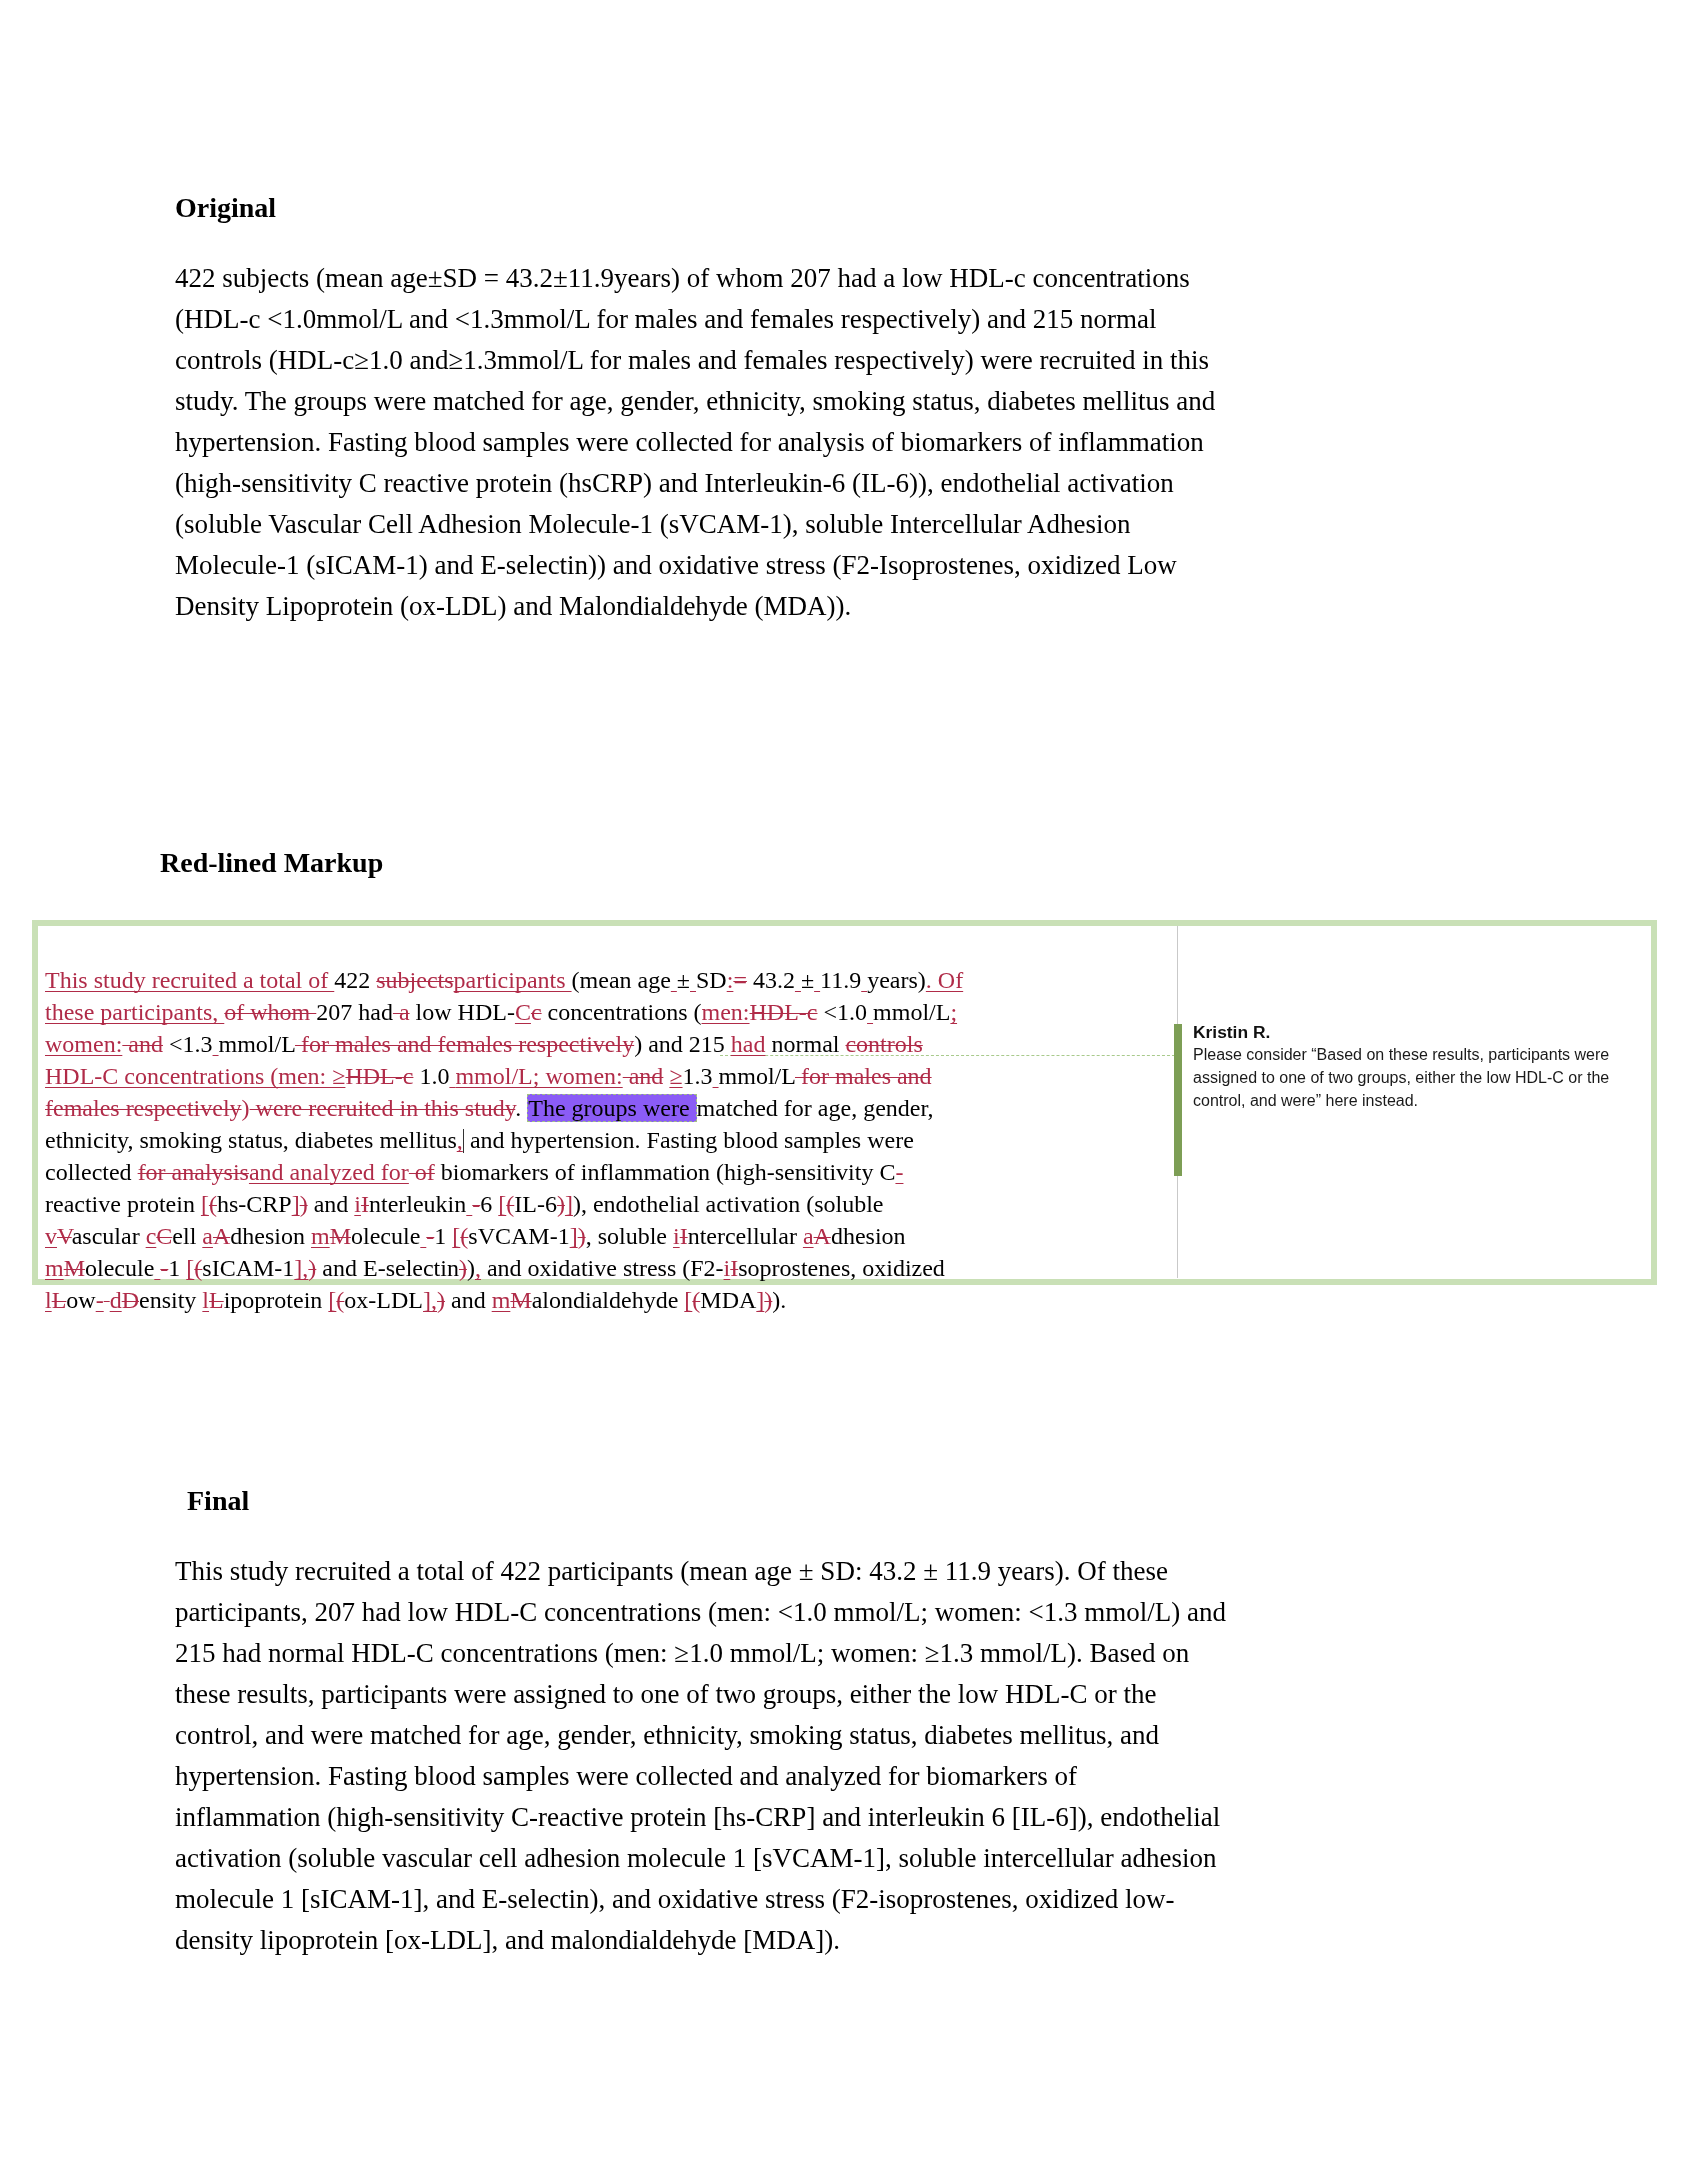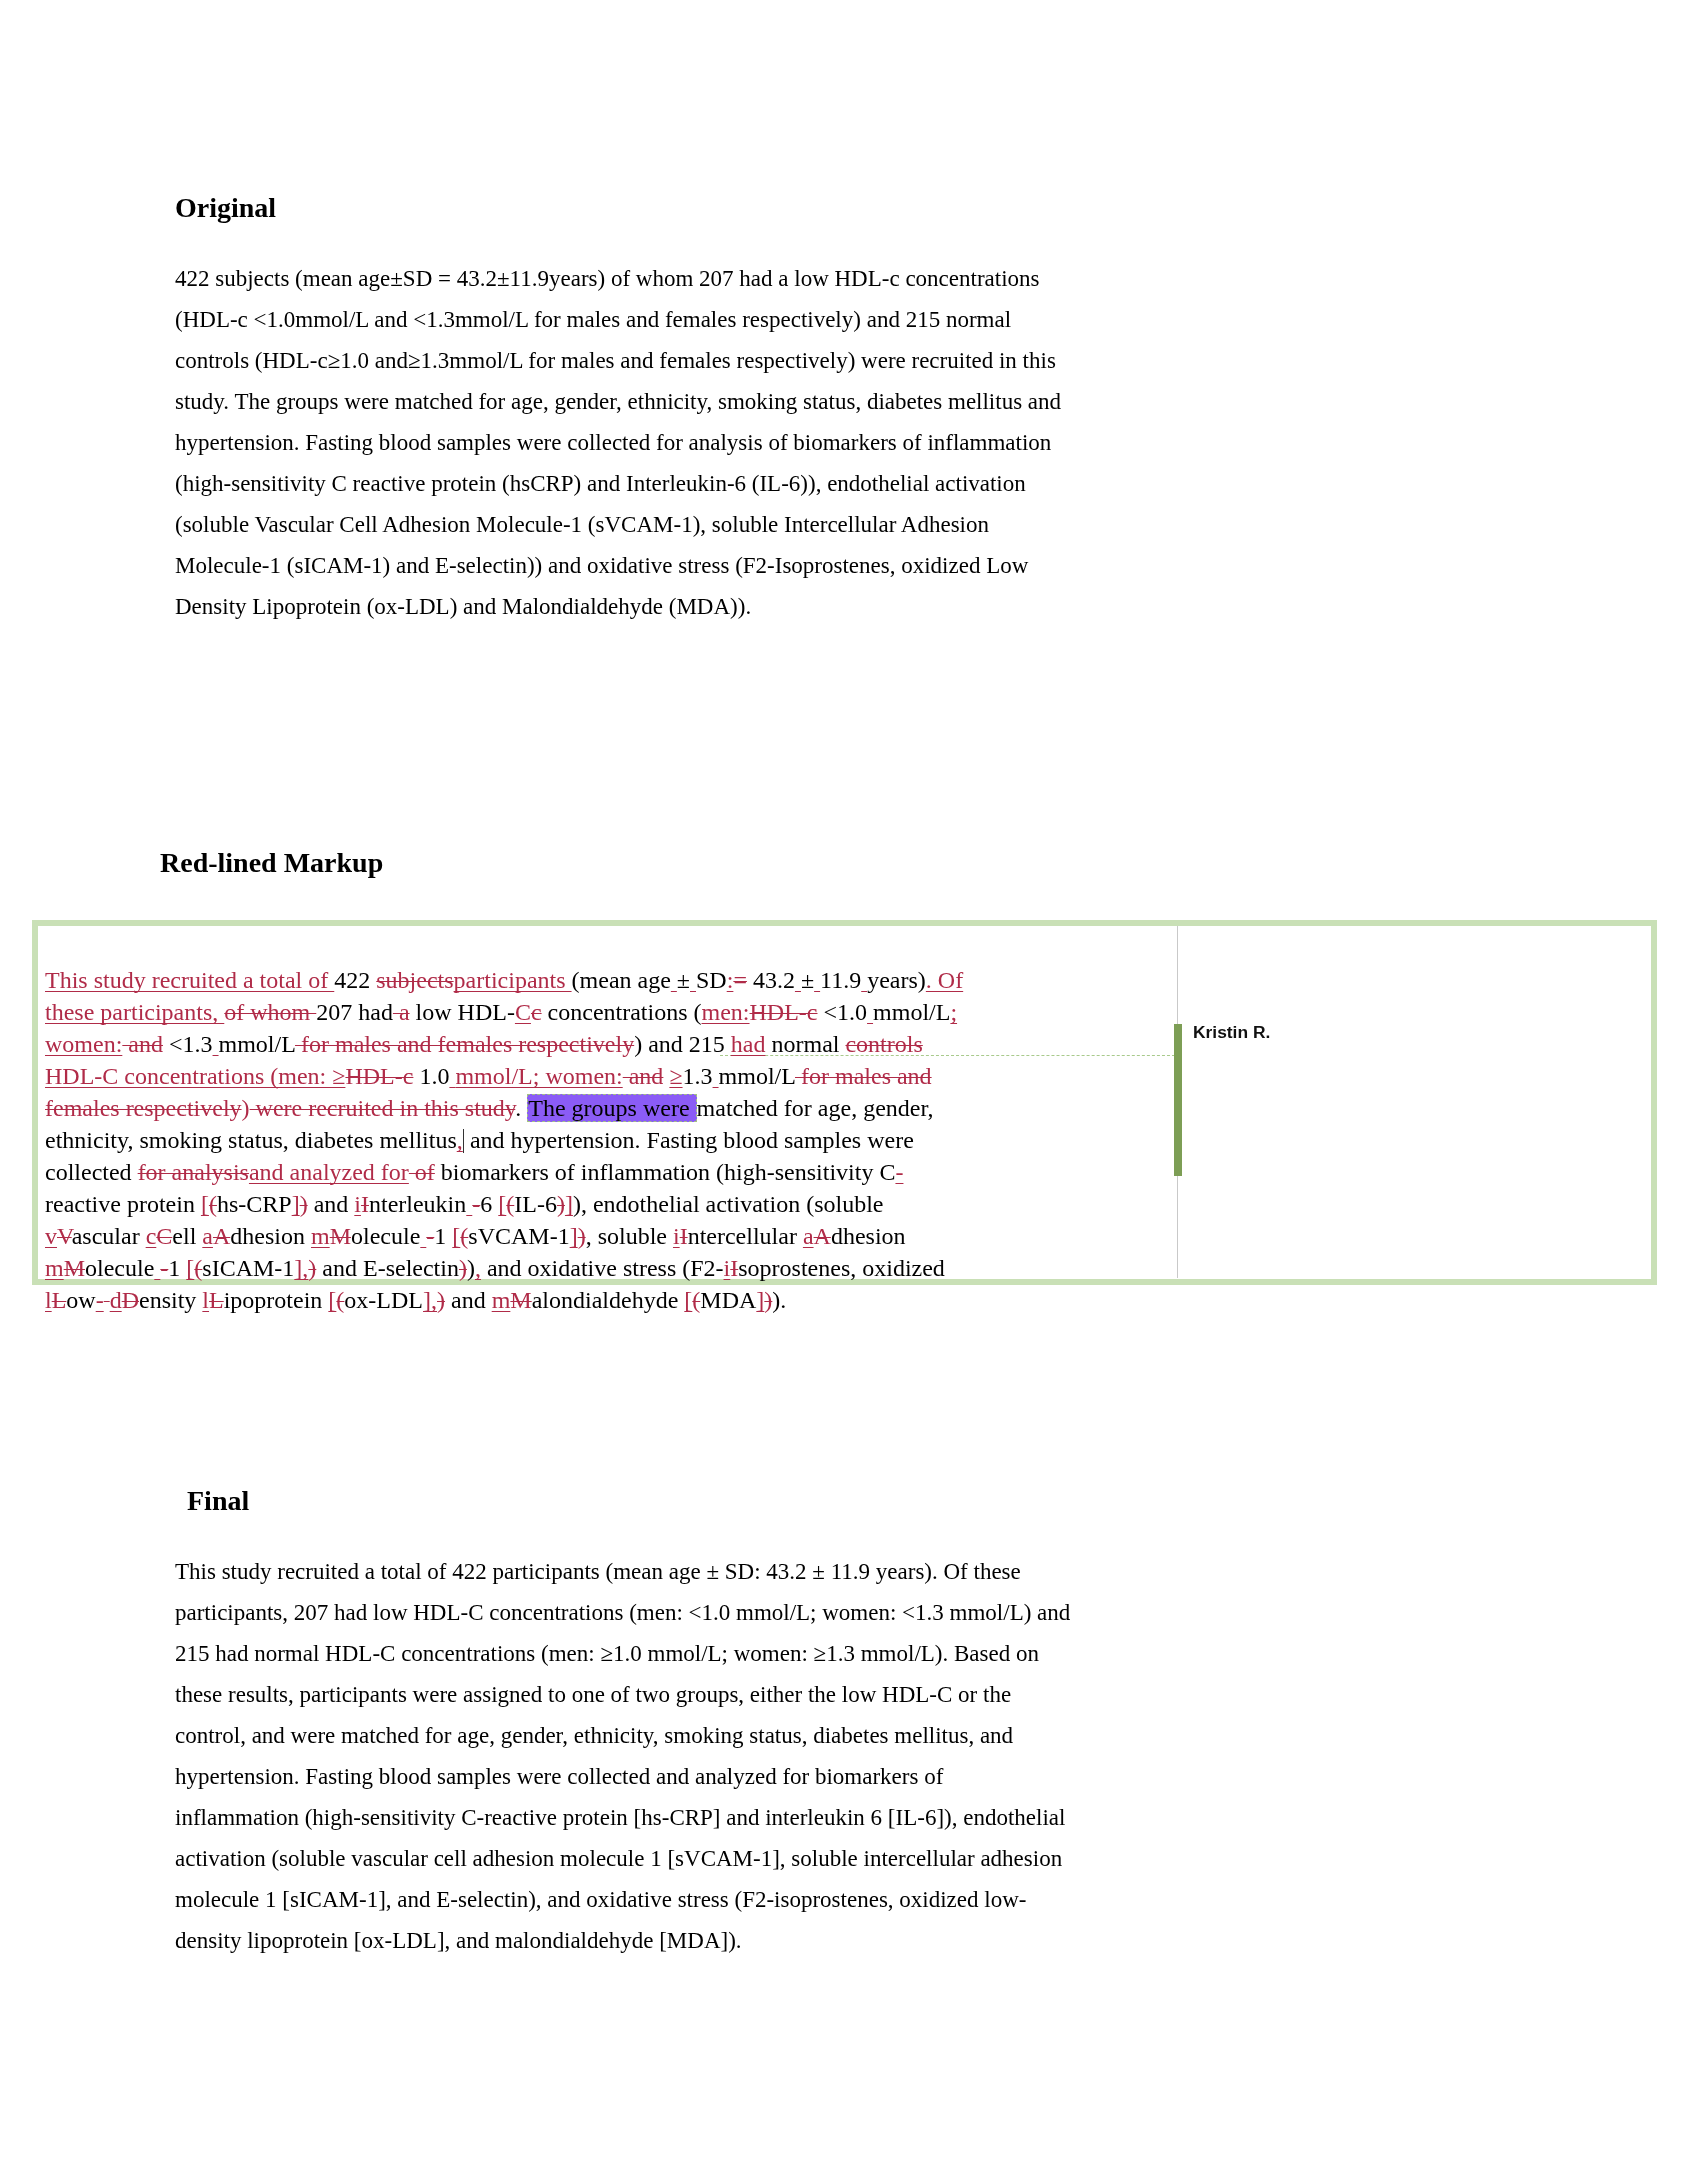--- a/index.html
+++ b/index.html
@@ -2,21 +2,21 @@
 <html style="font-size:10px"><head>
 <meta charset="utf-8">
 <style>
   html,body{margin:0;padding:0;background:#ffffff;}
   .page{position:relative;width:1685px;height:2183px;background:#ffffff;overflow:hidden;
         font-family:"Liberation Serif","DejaVu Serif",serif;color:#000;}
   .heading{position:absolute;font-size:28px;font-weight:bold;margin:0;color:#000;}
   .h-original{left:175px;top:192px;}
   .h-redlined{left:160px;top:847px;}
   .h-final{left:187px;top:1485px;}
-  .body-text{position:absolute;left:175px;width:1387px;font-size:23px;line-height:41px;
+  .body-text{position:absolute;left:175px;width:1387px;font-size:27px;line-height:41px;
              white-space:pre-line;color:#000;}
   .original-body{top:258px;}
   .final-body{top:1551px;}
 
   
   .redline-box{position:absolute;left:32px;top:920px;width:1625px;height:365px;
                border:6.2px solid #c9e0b6;box-sizing:border-box;background:#ffffff;}
   .redline-text{position:absolute;left:45px;top:964px;width:1139px;
                 font-size:24px;line-height:32px;color:#000;}
   .seg-n{color:#000;}
@@ -61,20 +61,21 @@
 
   <div class="redline-box"></div>
   <div class="comment-divider"></div>
   <div class="comment-connector"></div>
   <div class="comment-bar"></div>
 
   <div class="redline-text"><span class="seg-i">This study recruited a total of </span><span class="seg-n">422 </span><span class="seg-d">subjects</span><span class="seg-i">participants </span><span class="seg-n">(mean age</span><span class="seg-is">&nbsp;</span><span class="seg-n">±</span><span class="seg-is">&nbsp;</span><span class="seg-n">SD</span><span class="seg-i">:</span><span class="seg-d">=</span><span class="seg-n"> 43.2</span><span class="seg-is">&nbsp;</span><span class="seg-n">±</span><span class="seg-is">&nbsp;</span><span class="seg-n">11.9</span><span class="seg-is">&nbsp;</span><span class="seg-n">years)</span><span class="seg-i">. Of</span><br><span class="seg-i">these participants, </span><span class="seg-d">of whom </span><span class="seg-n">207 had</span><span class="seg-d"> a</span><span class="seg-n"> low HDL-</span><span class="seg-i">C</span><span class="seg-d">c</span><span class="seg-n"> concentrations (</span><span class="seg-i">men:</span><span class="seg-d">HDL-c</span><span class="seg-n"> &lt;1.0</span><span class="seg-is">&nbsp;</span><span class="seg-n">mmol/L</span><span class="seg-i">;</span><br><span class="seg-i">women:</span><span class="seg-d"> and</span><span class="seg-n"> &lt;1.3</span><span class="seg-is">&nbsp;</span><span class="seg-n">mmol/L</span><span class="seg-d"> for males and females respectively</span><span class="seg-n">) and 215 </span><span class="seg-i">had</span><span class="seg-n"> normal </span><span class="seg-d">controls</span><br><span class="seg-i">HDL-C concentrations (men: ≥</span><span class="seg-d">HDL-c</span><span class="seg-n"> 1.0</span><span class="seg-is">&nbsp;</span><span class="seg-i">mmol/L; women:</span><span class="seg-d"> and</span><span class="seg-n"> </span><span class="seg-i">≥</span><span class="seg-n">1.3</span><span class="seg-is">&nbsp;</span><span class="seg-n">mmol/L</span><span class="seg-d"> for males and</span><br><span class="seg-d">females respectively</span><span class="seg-r">)</span><span class="seg-d"> were recruited in this study</span><span class="seg-n">. </span><span class="seg-h">The groups were </span><span class="seg-n">matched for age, gender,</span><br><span class="seg-n">ethnicity, smoking status, diabetes mellitus</span><span class="seg-i">,</span><span class="seg-caret"></span><span class="seg-n"> and hypertension. Fasting blood samples were</span><br><span class="seg-n">collected </span><span class="seg-d">for analysis</span><span class="seg-i">and analyzed for</span><span class="seg-d"> of</span><span class="seg-n"> biomarkers of inflammation (high-sensitivity C</span><span class="seg-i">-</span><br><span class="seg-n">reactive protein </span><span class="seg-i">[</span><span class="seg-d">(</span><span class="seg-w">hs-</span><span class="seg-n">CRP</span><span class="seg-i">]</span><span class="seg-d">)</span><span class="seg-n"> and </span><span class="seg-i">i</span><span class="seg-d">I</span><span class="seg-n">nterleukin</span><span class="seg-is">&nbsp;</span><span class="seg-d">-</span><span class="seg-n">6 </span><span class="seg-i">[</span><span class="seg-d">(</span><span class="seg-n">IL-6</span><span class="seg-d">)</span><span class="seg-i">]</span><span class="seg-n">), endothelial activation (soluble</span><br><span class="seg-i">v</span><span class="seg-d">V</span><span class="seg-n">ascular </span><span class="seg-i">c</span><span class="seg-d">C</span><span class="seg-n">ell </span><span class="seg-i">a</span><span class="seg-d">A</span><span class="seg-n">dhesion </span><span class="seg-i">m</span><span class="seg-d">M</span><span class="seg-n">olecule</span><span class="seg-is">&nbsp;</span><span class="seg-d">-</span><span class="seg-n">1 </span><span class="seg-i">[</span><span class="seg-d">(</span><span class="seg-n">sVCAM-1</span><span class="seg-i">]</span><span class="seg-d">)</span><span class="seg-n">, soluble </span><span class="seg-i">i</span><span class="seg-d">I</span><span class="seg-n">ntercellular </span><span class="seg-i">a</span><span class="seg-d">A</span><span class="seg-n">dhesion</span><br><span class="seg-i">m</span><span class="seg-d">M</span><span class="seg-n">olecule</span><span class="seg-is">&nbsp;</span><span class="seg-d">-</span><span class="seg-n">1 </span><span class="seg-i">[</span><span class="seg-d">(</span><span class="seg-n">sICAM-1</span><span class="seg-i">],</span><span class="seg-d">)</span><span class="seg-n"> and E-selectin</span><span class="seg-d">)</span><span class="seg-n">)</span><span class="seg-i">,</span><span class="seg-n"> and oxidative stress (F2-</span><span class="seg-i">i</span><span class="seg-d">I</span><span class="seg-n">soprostenes, oxidized</span><br><span class="seg-i">l</span><span class="seg-d">L</span><span class="seg-n">ow</span><span class="seg-i">-</span><span class="seg-d">&nbsp;</span><span class="seg-i">d</span><span class="seg-d">D</span><span class="seg-n">ensity </span><span class="seg-i">l</span><span class="seg-d">L</span><span class="seg-n">ipoprotein </span><span class="seg-i">[</span><span class="seg-d">(</span><span class="seg-n">ox-LDL</span><span class="seg-i">],</span><span class="seg-d">)</span><span class="seg-n"> and </span><span class="seg-i">m</span><span class="seg-d">M</span><span class="seg-n">alondialdehyde </span><span class="seg-i">[</span><span class="seg-d">(</span><span class="seg-n">MDA</span><span class="seg-i">]</span><span class="seg-d">)</span><span class="seg-n">).</span></div>
 
   <div class="comment-box">
     <div class="comment-author">Kristin R.</div>
+    <div class="comment-text">Please consider “Based on these results, participants were assigned to one of two groups, either the low HDL-C or the control, and were” here instead.</div>
   </div>
 
   <h2 class="heading h-final">Final</h2>
   <div class="body-text final-body">This study recruited a total of 422 participants (mean age ± SD: 43.2 ± 11.9 years). Of these
 participants, 207 had low HDL-C concentrations (men: &lt;1.0 mmol/L; women: &lt;1.3 mmol/L) and
 215 had normal HDL-C concentrations (men: ≥1.0 mmol/L; women: ≥1.3 mmol/L). Based on
 these results, participants were assigned to one of two groups, either the low HDL-C or the
 control, and were matched for age, gender, ethnicity, smoking status, diabetes mellitus, and
 hypertension. Fasting blood samples were collected and analyzed for biomarkers of
 inflammation (high-sensitivity C-reactive protein [hs-CRP] and interleukin 6 [IL-6]), endothelial

